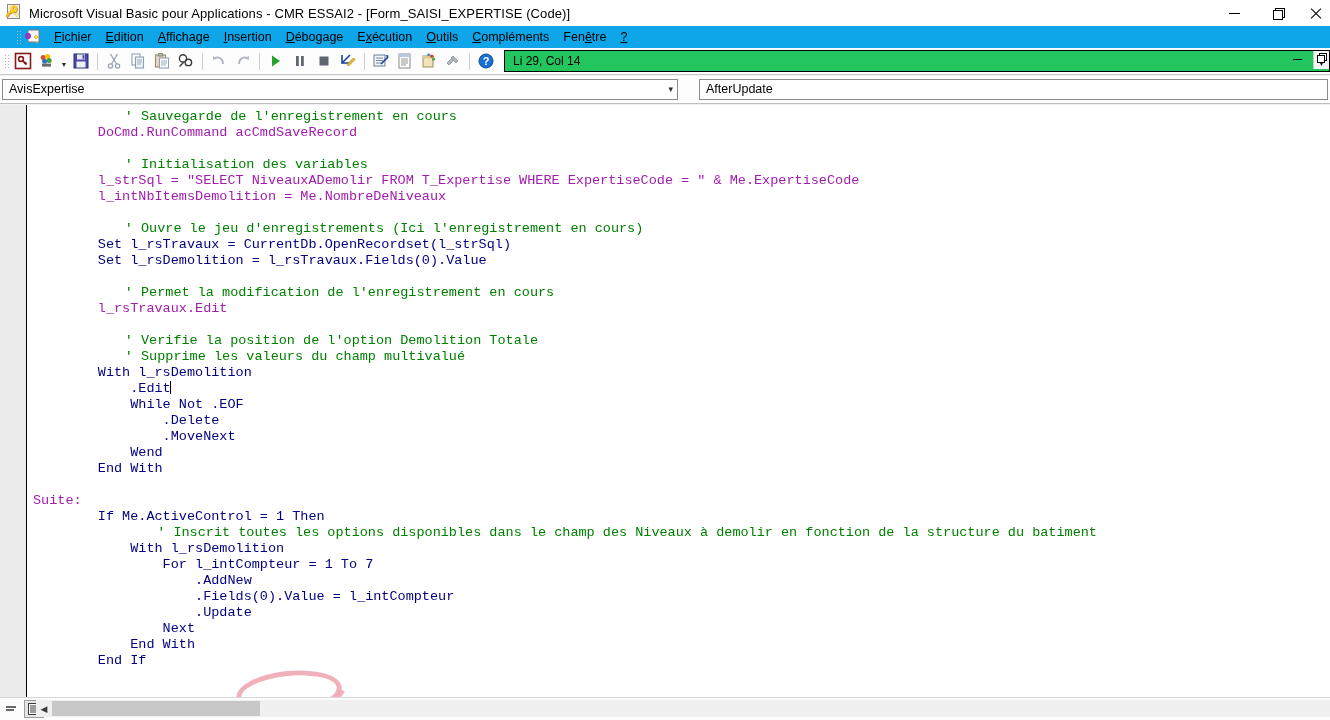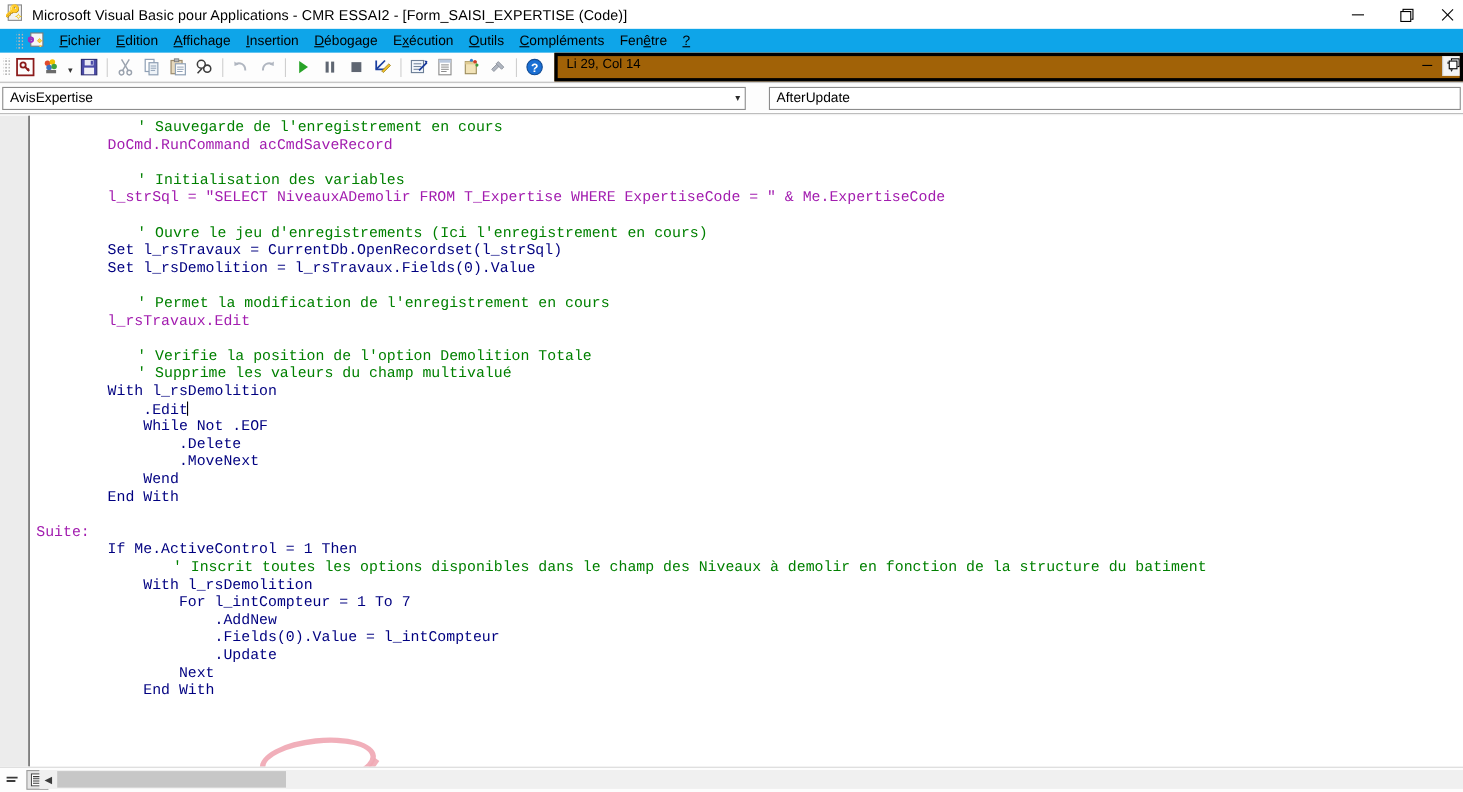--- a/index.html
+++ b/index.html
@@ -193,24 +193,24 @@
     align-items: flex-end;
     justify-content: center;
     height: 22px;
     padding-bottom: 4px;
     box-sizing: border-box;
   }
   .pos-box {
     margin-left: 6px;
     height: 20px;
     flex: 1 1 auto;
-    border: 3px solid #000000;
-    background: #a16207;
-    display: flex;
-    align-items: flex-start;
+    border: 1px solid #000000;
+    background: #22c55e;
+    display: flex;
+    align-items: center;
     position: relative;
     margin-right: 0px;
   }
   .pos-text {
     font-size: 12px;
     color: #000;
     padding-left: 8px;
   }
   .pos-spin {
     position: absolute;
@@ -644,20 +644,21 @@
   <div class="combo-rule"></div>
 
   <div class="code-wrap">
     <div class="indicator-bar"></div>
     <div class="code-area" id="code-area">
         <div class="code-line comment">        ' Sauvegarde de l'enregistrement en cours</div>
         <div class="code-line plain">        DoCmd.RunCommand acCmdSaveRecord</div>
         <div class="code-line blank"> </div>
         <div class="code-line comment">        ' Initialisation des variables</div>
         <div class="code-line plain">        l_strSql = "SELECT NiveauxADemolir FROM T_Expertise WHERE ExpertiseCode = " &amp; Me.ExpertiseCode</div>
+        <div class="code-line plain">        l_intNbItemsDemolition = Me.NombreDeNiveaux</div>
         <div class="code-line blank"> </div>
         <div class="code-line comment">        ' Ouvre le jeu d'enregistrements (Ici l'enregistrement en cours)</div>
         <div class="code-line ">        Set l_rsTravaux = CurrentDb.OpenRecordset(l_strSql)</div>
         <div class="code-line ">        Set l_rsDemolition = l_rsTravaux.Fields(0).Value</div>
         <div class="code-line blank"> </div>
         <div class="code-line comment">        ' Permet la modification de l'enregistrement en cours</div>
         <div class="code-line plain">        l_rsTravaux.Edit</div>
         <div class="code-line blank"> </div>
         <div class="code-line comment">        ' Verifie la position de l'option Demolition Totale</div>
         <div class="code-line comment">        ' Supprime les valeurs du champ multivalué</div>
@@ -672,20 +673,21 @@
         <div class="code-line plain">Suite:</div>
         <div class="code-line ">        If Me.ActiveControl = 1 Then</div>
         <div class="code-line comment">            ' Inscrit toutes les options disponibles dans le champ des Niveaux à demolir en fonction de la structure du batiment</div>
         <div class="code-line ">            With l_rsDemolition</div>
         <div class="code-line ">                For l_intCompteur = 1 To 7</div>
         <div class="code-line ">                    .AddNew</div>
         <div class="code-line ">                    .Fields(0).Value = l_intCompteur</div>
         <div class="code-line ">                    .Update</div>
         <div class="code-line ">                Next</div>
         <div class="code-line ">            End With</div>
+        <div class="code-line ">        End If</div>
       </div>
     <div class="annotation-circle"></div>
     <div class="annotation-tail"></div>
   </div>
 
   <div class="bottombar">
     <div class="viewbtn">
       <svg width="14" height="12" viewBox="0 0 14 12">
         <path d="M1 4 h10 M1 7 h8" stroke="#3a3a3a" stroke-width="1.6"></path>
       </svg>

